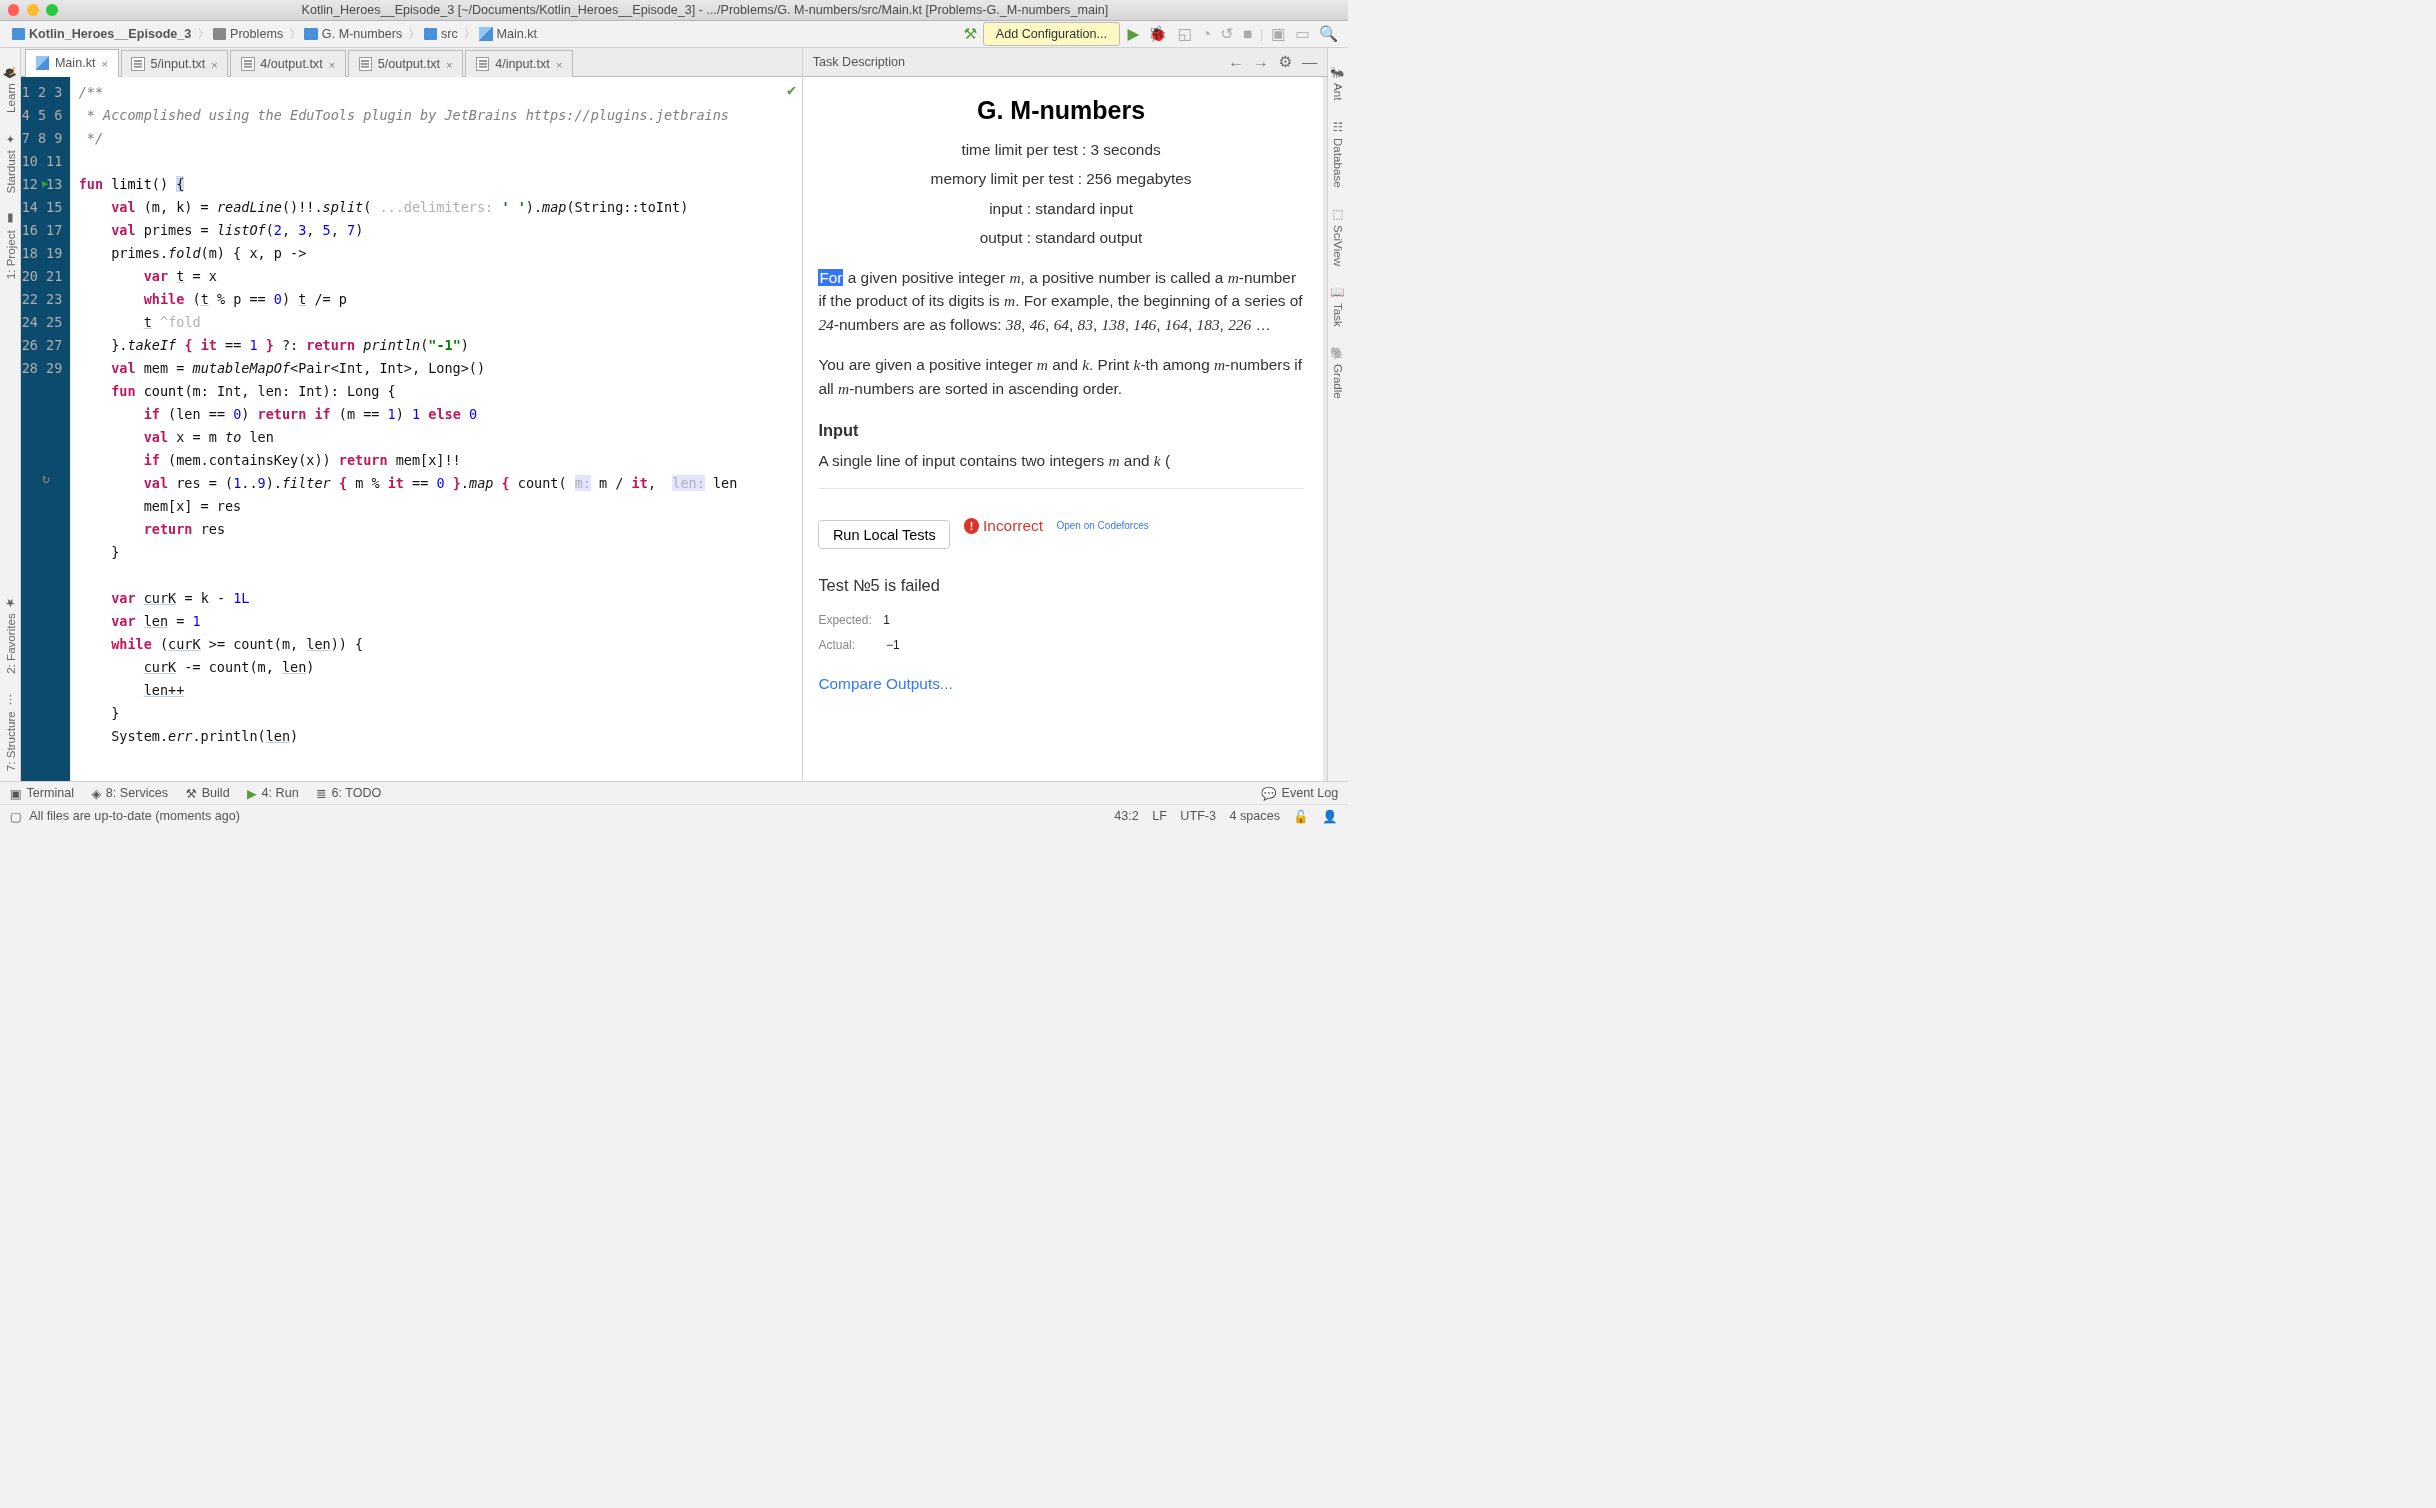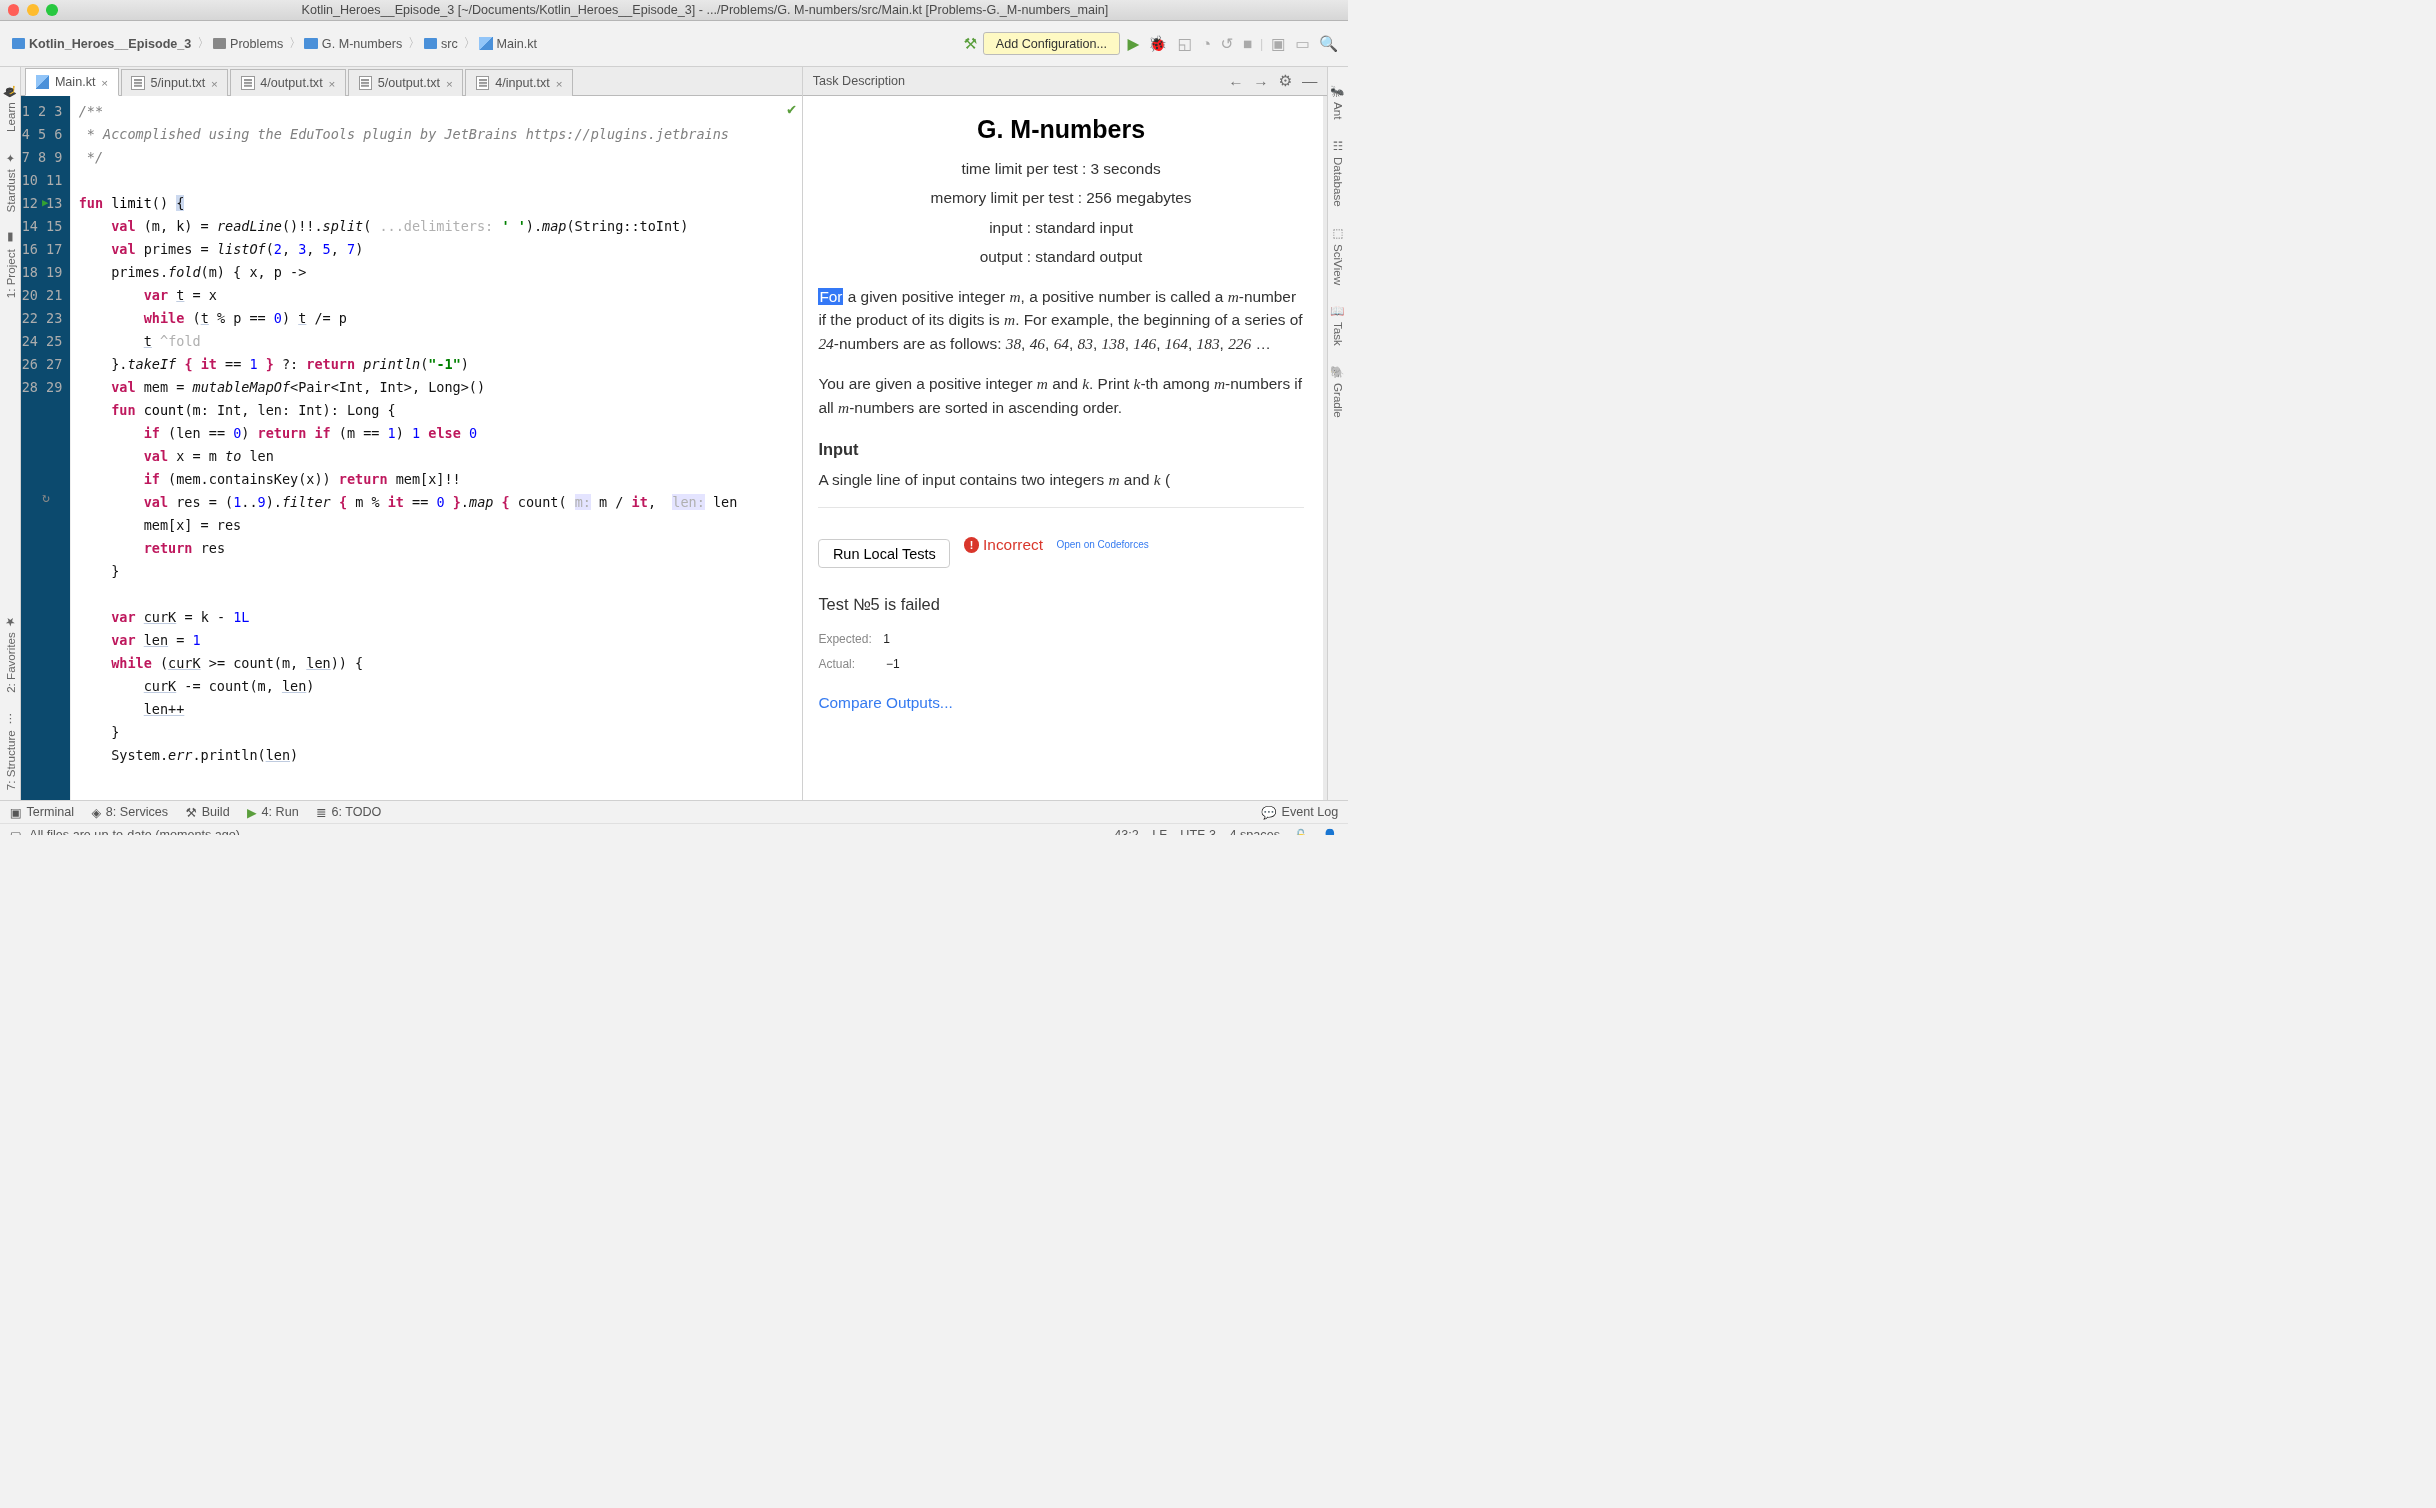--- a/index.html
+++ b/index.html
@@ -20,21 +20,21 @@
       padding: 0 7.7px;
       border-bottom: 1px solid #b5b5b5;
     }
     .traffic-lights { display: flex; gap: 7.7px; margin-right: 11.6px; }
     .traffic-light { width: 11.6px; height: 11.6px; border-radius: 50%; }
     .tl-red { background: #ff5f57; }
     .tl-yellow { background: #febc2e; }
     .tl-green { background: #28c840; }
     .title-text { flex: 1; text-align: center; color: #4a4a4a; font-size: 12.6px; }
     .nav-bar {
-      height: 46px;
+      height: 27px;
       background: #f2f2f2;
       display: flex;
       align-items: center;
       padding: 0 7.7px;
       border-bottom: 1px solid #d0d0d0;
       gap: 3.9px;
     }
     .breadcrumb { display: flex; align-items: center; gap: 1.9px; flex: 1; }
     .crumb { display: flex; align-items: center; gap: 3.9px; padding: 1.9px 3.9px; color: #555; cursor: pointer; }
     .crumb-sep { color: #aaa; width: 9.7px; text-align: center; }

